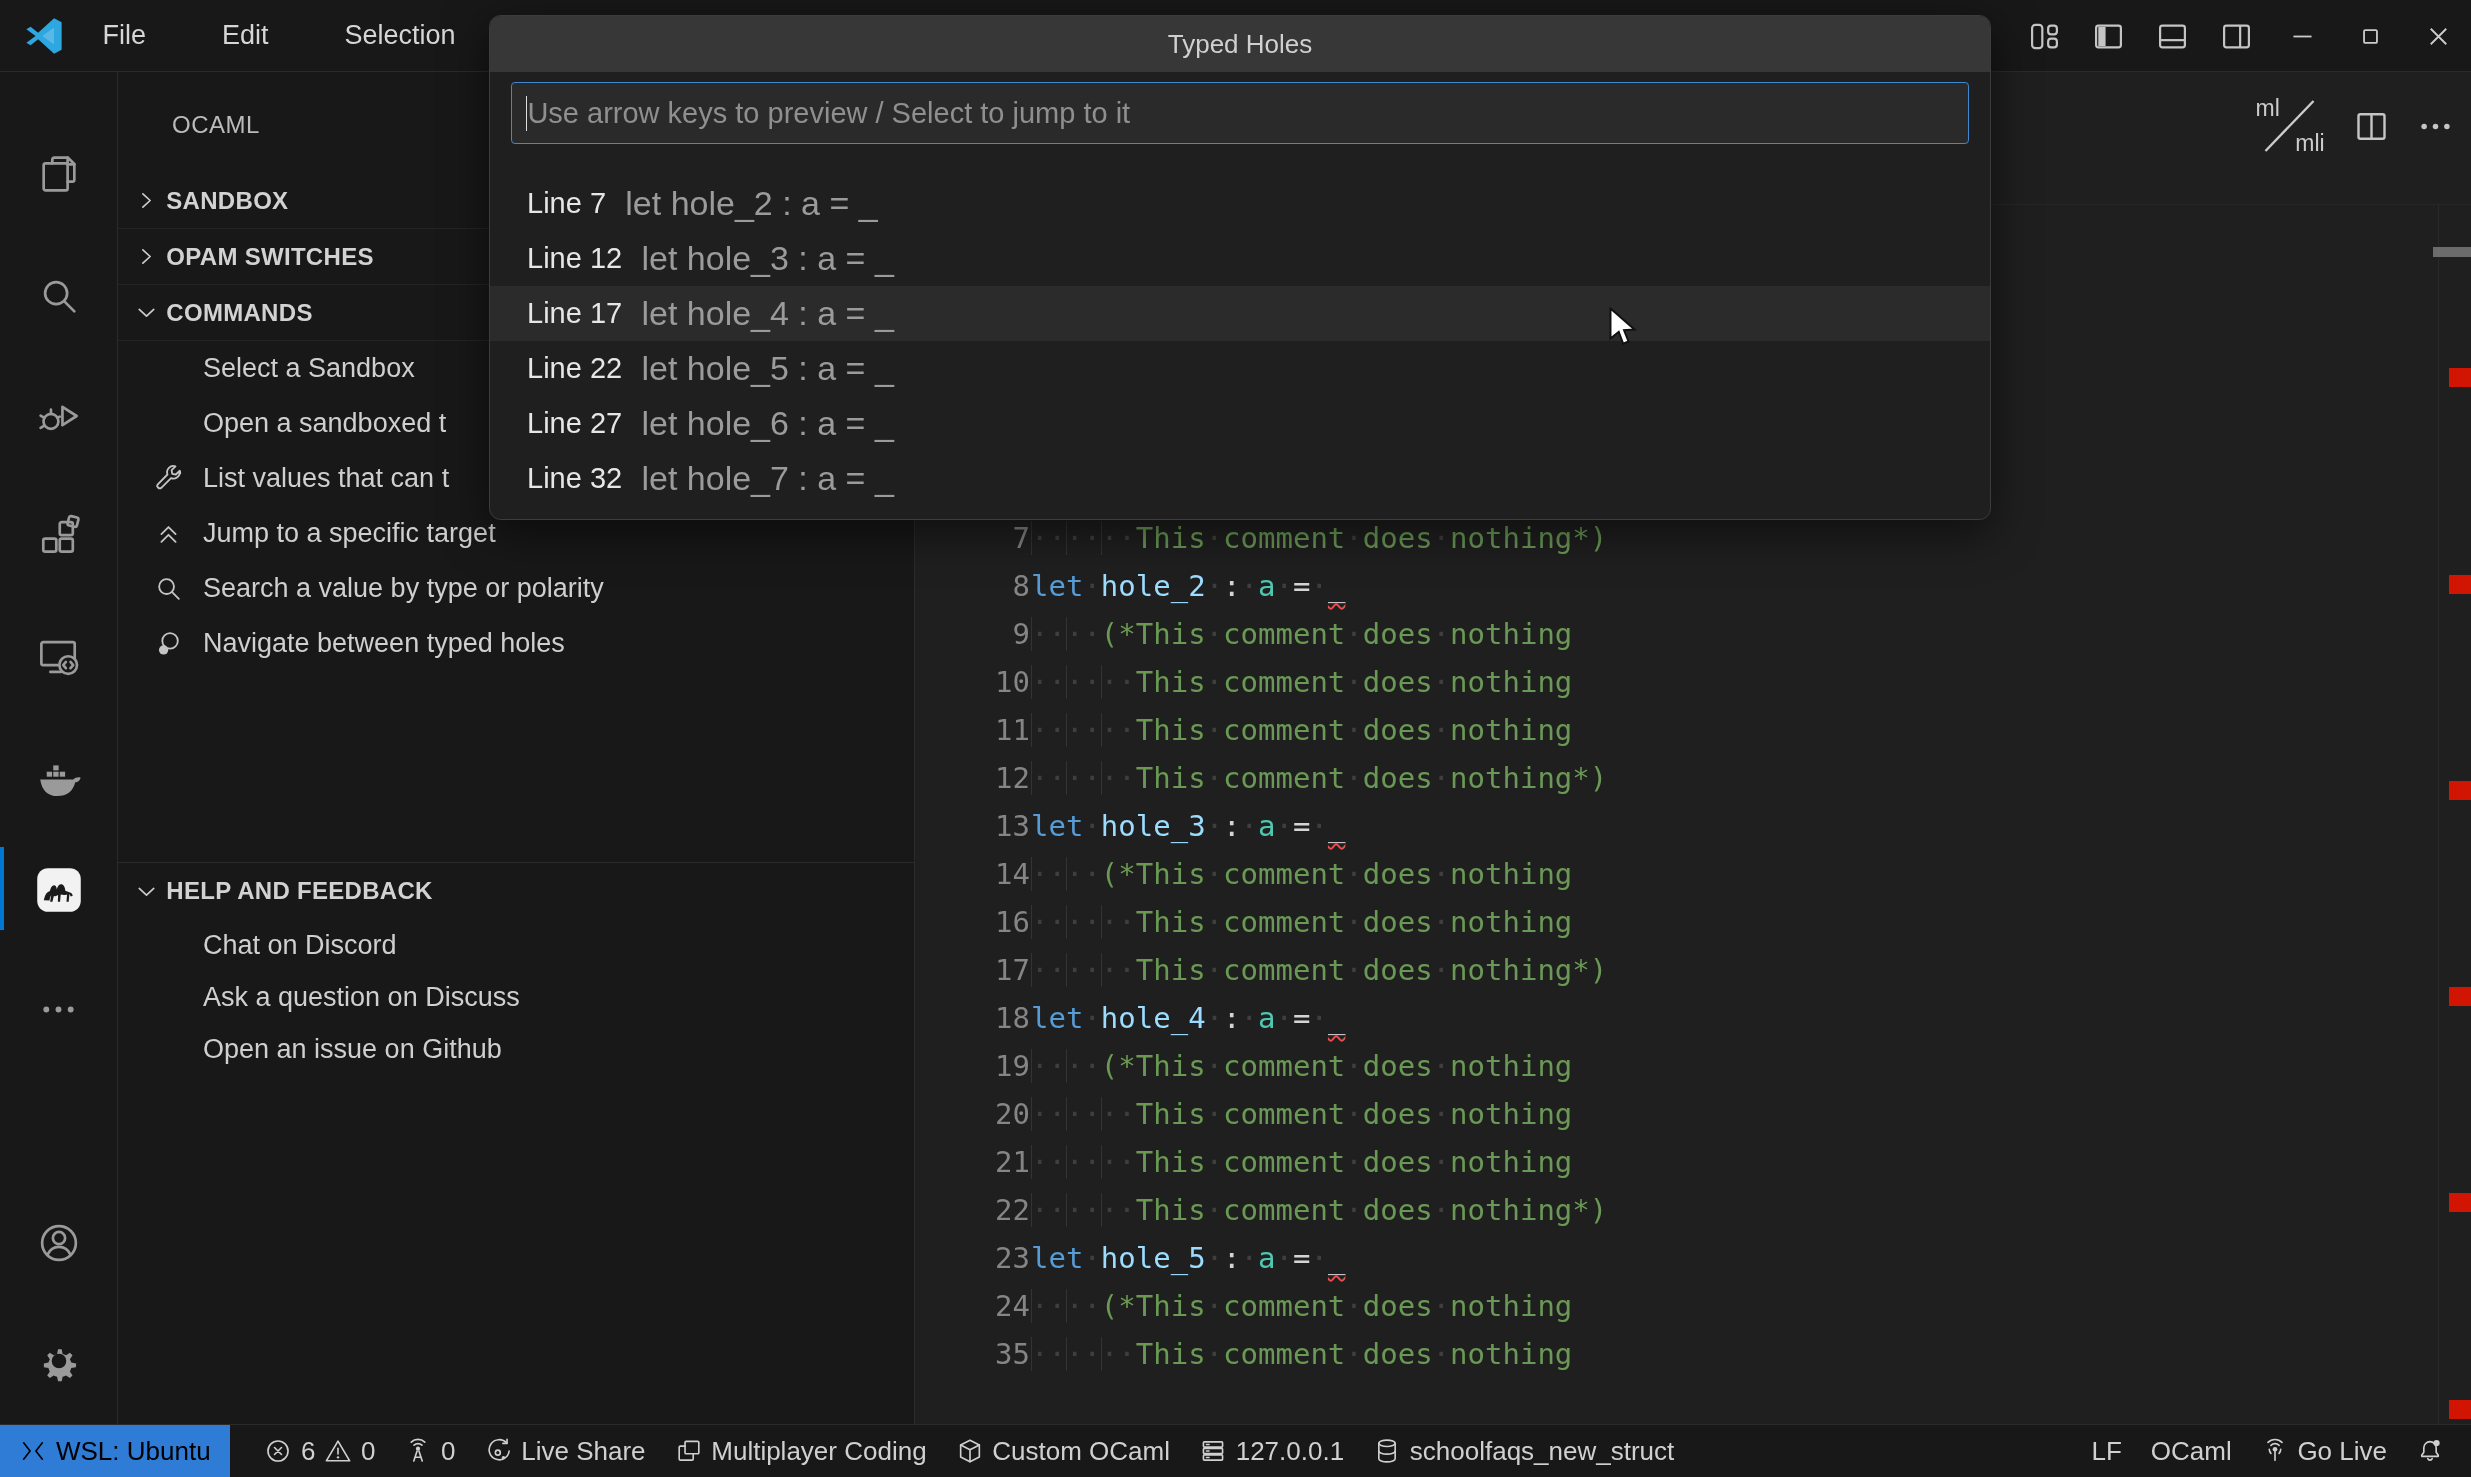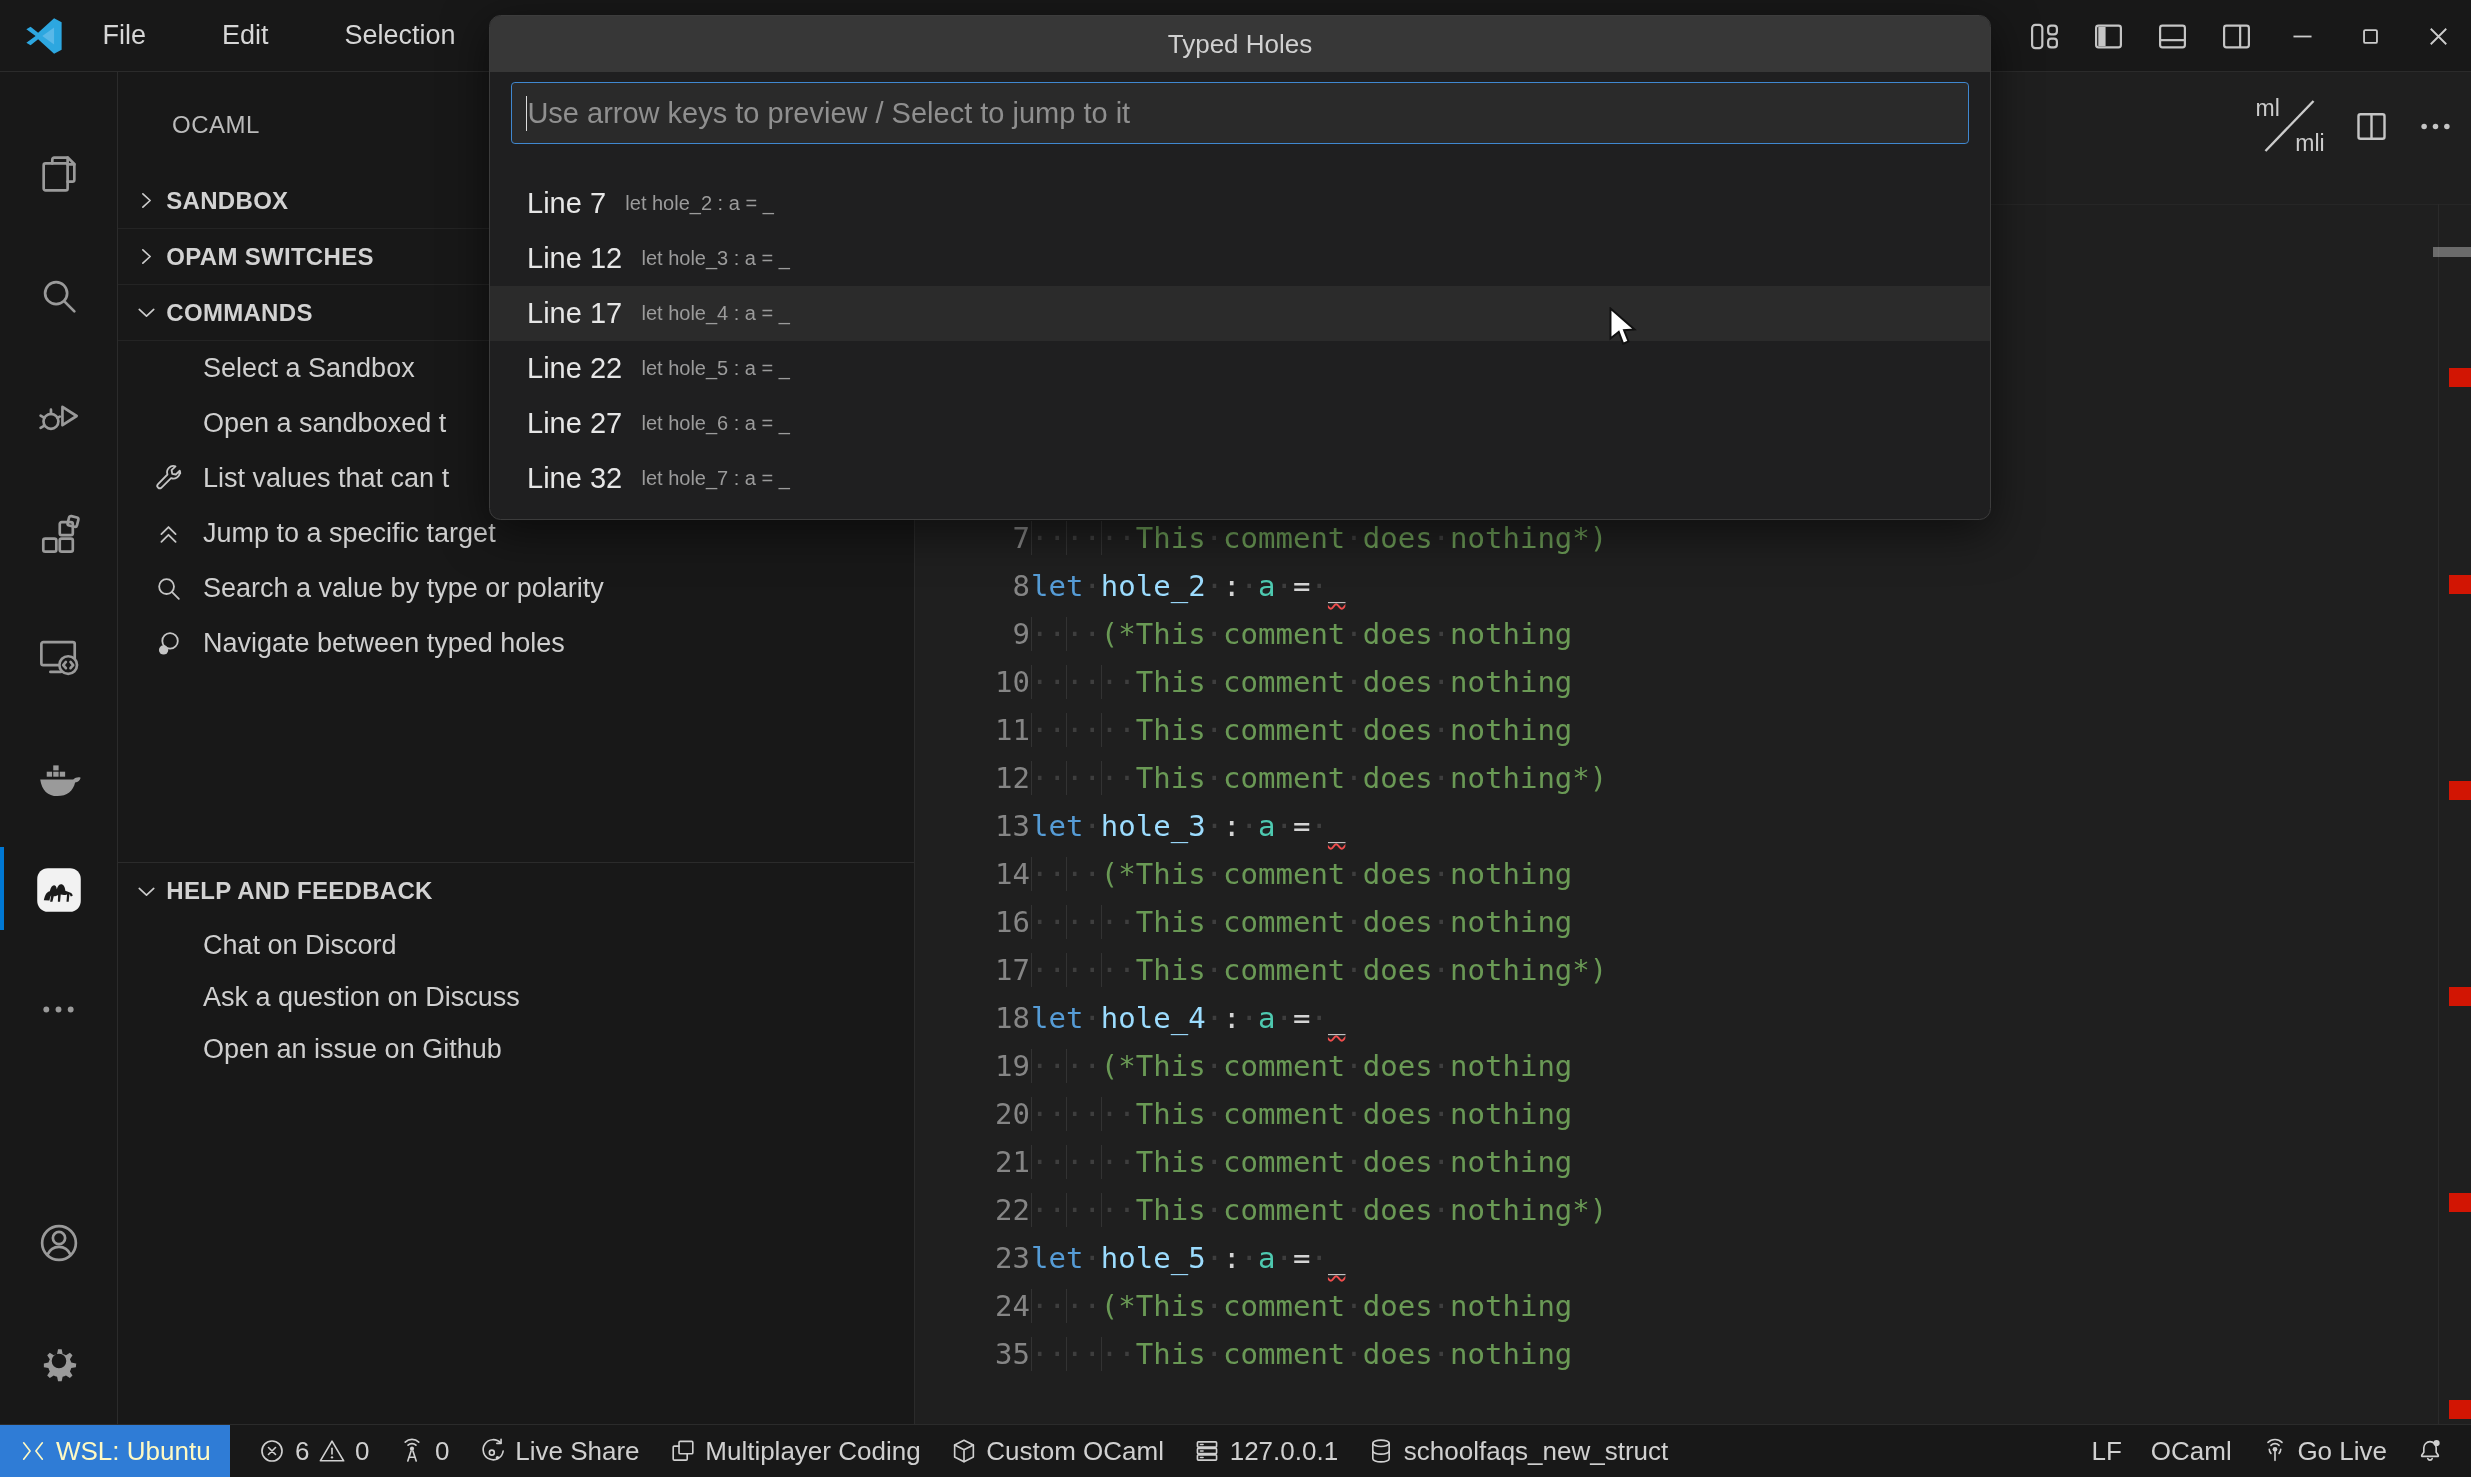--- a/index.html
+++ b/index.html
@@ -78,29 +78,29 @@
   .qp-inputwrap { position:absolute; top:66px; left:21px; right:21px; height:62px; background:#2a2a2a;
                   border:1.9px solid #4088d0; border-radius:3.9px; display:flex; align-items:center; }
   .qp-input { flex:1; height:100%; background:transparent; border:none; outline:none; padding:0 15.4px;
               font-size:29px; color:#e0e0e0; font-family:"Liberation Sans", sans-serif; }
   .qp-input::placeholder { color:#8f8f8f; }
   .qp-caret { position:absolute; left:13.5px; top:12.6px; width:1.9px; height:35px; background:#dddddd; }
   .qp-list { position:absolute; top:160px; left:0; right:0; }
   .qp-row { height:55px; display:flex; align-items:center; padding-left:37px; }
   .qp-row.hover { background:#2b2b2b; }
   .qp-label { font-size:29px; color:#e6e6e6; }
-  .qp-desc { font-size:20px; color:#9b9b9b; margin-left:19.3px; }
+  .qp-desc { font-size:34px; color:#9b9b9b; margin-left:19.3px; }
 
   
   .statusbar { position:absolute; left:0; right:0; bottom:0; height:53px; background:#181818;
                border-top:1px solid #2b2b2b; display:flex; align-items:stretch; font-size:26px; color:#d0d0d0; z-index:6; }
   .sb-left { display:flex; align-items:stretch; }
   .sb-right { margin-left:auto; display:flex; align-items:stretch; padding-right:13.5px; }
   .seg { display:flex; align-items:center; gap:8.7px; padding:0 14.5px; }
-  .seg.remote { background:#2f7cd6; color:#fef9c3; padding:0 19.3px; margin-right:14px; }
+  .seg.remote { background:#2f7cd6; color:#000000; padding:0 19.3px; margin-right:20px; }
   .seg .sico { width:28px; height:28px; color:inherit; }
   .seg .sico svg { width:28px; height:28px; }
 
   
   .cursor { position:absolute; left:1603px; top:307px; width:39px; height:42px; z-index:100; }
 </style>
 </head>
 <body>
 
 <div class="titlebar">

